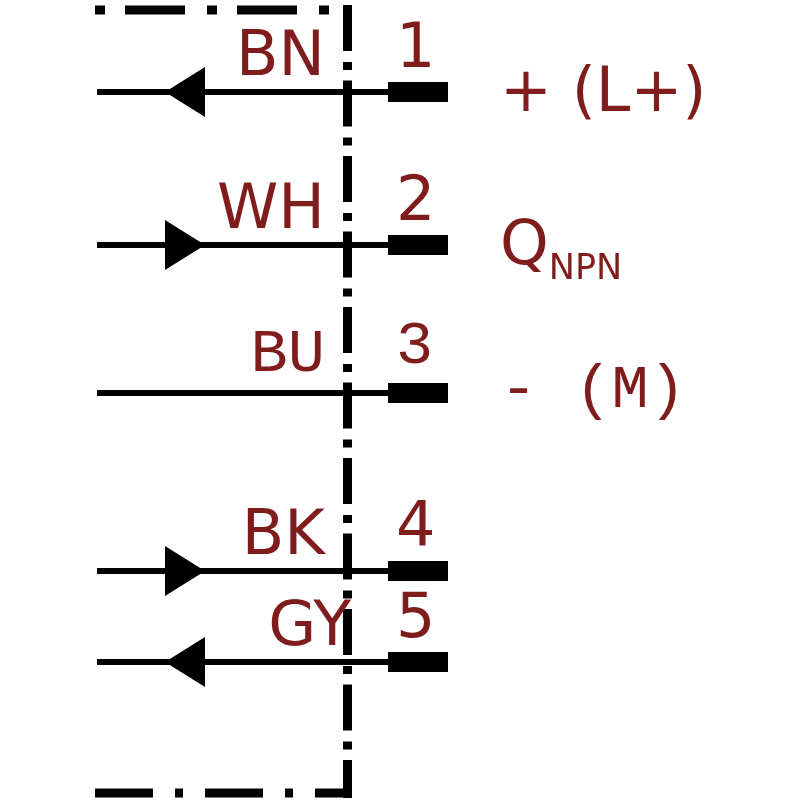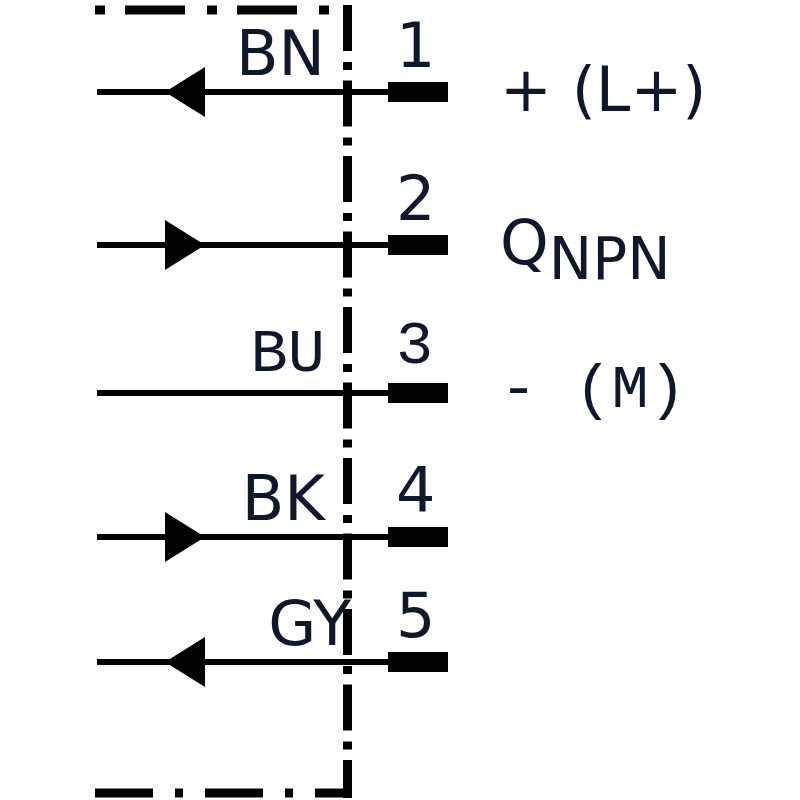--- a/index.html
+++ b/index.html
@@ -7,39 +7,39 @@
     padding: 0;
     background: #ffffff;
   }
   .canvas {
     position: relative;
     width: 800px;
     height: 800px;
     background: #ffffff;
     overflow: hidden;
     font-family: "DejaVu Sans", sans-serif;
-    color: #0f172a;
+    color: #7f1d1d;
   }
   .outline-svg {
     position: absolute;
     left: 0;
     top: 0;
     width: 800px;
     height: 800px;
   }
   .wire-row {
     position: absolute;
     left: 0;
     width: 800px;
     height: 150px;
   }
   .wire-row.r1 { top: 17px; }
   .wire-row.r2 { top: 170px; }
   .wire-row.r3 { top: 318px; font-family: Liberation Mono, monospace; }
-  .wire-row.r4 { top: 462px; }
+  .wire-row.r4 { top: 496px; }
   .wire-row.r5 { top: 587px; padding-left: 26px; }
 
   .wire-line {
     position: absolute;
     left: 97px;
     top: 72px;
     width: 291px;
     height: 6px;
     background: #000000;
   }
@@ -80,21 +80,21 @@
   }
   .signal-label {
     position: absolute;
     left: 500px;
     top: 42px;
     font-size: 62px;
     line-height: 62px;
     white-space: nowrap;
   }
   .signal-sub {
-    font-size: 58px;
+    font-size: 35px;
     vertical-align: -15px;
   }
 </style>
 </head>
 <body>
 
 <div class="canvas">
 
   <svg class="outline-svg" viewBox="0 0 800 800" xmlns="http://www.w3.org/2000/svg">
     <line x1="95" y1="10" x2="352" y2="10" stroke="#000000" stroke-width="9" stroke-dasharray="10 20 60 22"></line>
@@ -108,20 +108,21 @@
     <div class="terminal"></div>
     <div class="wire-label">BN</div>
     <div class="pin-number">1</div>
     <div class="signal-label"><span>+ (L+)</span><span class="signal-sub"></span></div>
   </div>
 
   <div class="wire-row r2">
     <div class="wire-line"></div>
     <div class="arrow" data-arrow="right"></div>
     <div class="terminal"></div>
+    <div class="wire-label">WH</div>
     <div class="pin-number">2</div>
     <div class="signal-label"><span>Q</span><span class="signal-sub">NPN</span></div>
   </div>
 
   <div class="wire-row r3">
     <div class="wire-line"></div>
 
     <div class="terminal"></div>
     <div class="wire-label">BU</div>
     <div class="pin-number">3</div>

